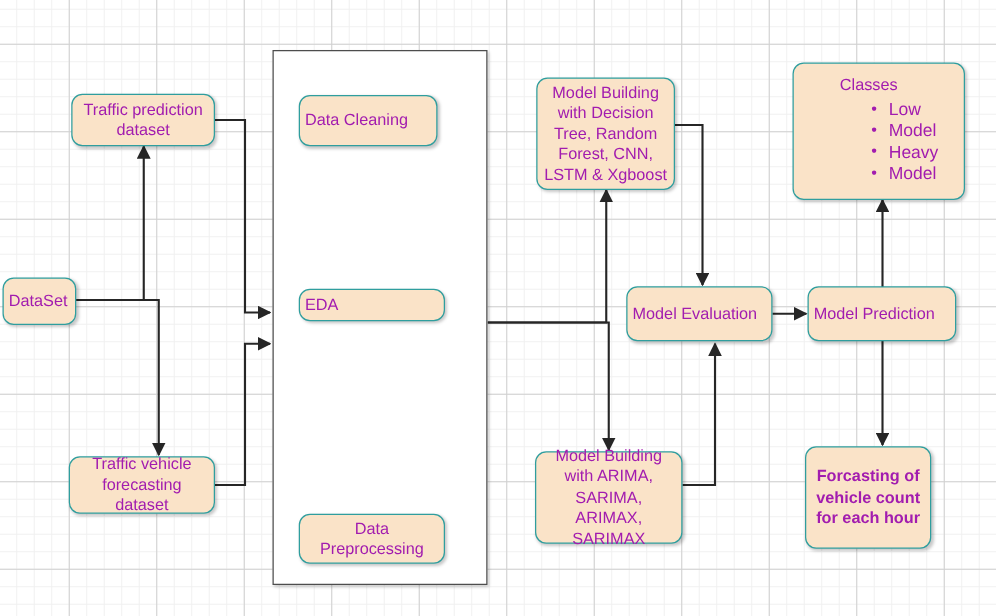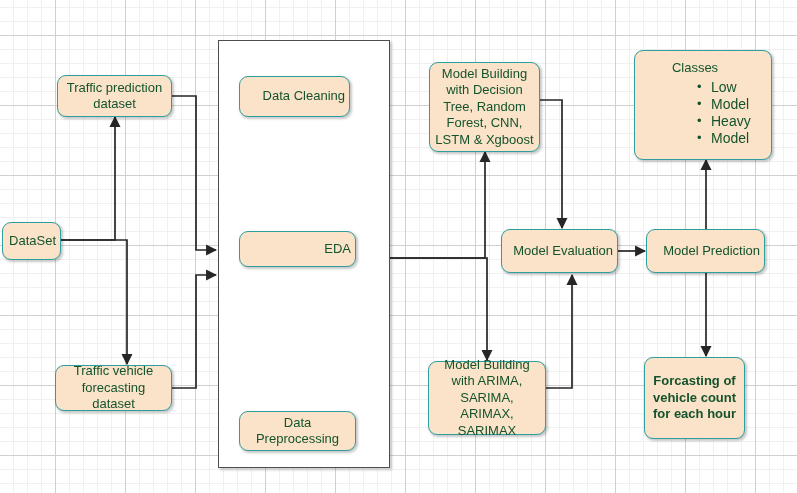--- a/index.html
+++ b/index.html
@@ -33,23 +33,23 @@
   }
   .node {
     position: absolute;
     box-sizing: border-box;
     background: #fae3c8;
     border: 1.6px solid #2f9e9e;
     border-radius: 9px;
     box-shadow: 1.5px 1.5px 2.5px rgba(0,0,0,0.22);
     display: flex;
     align-items: center;
-    justify-content: flex-end;
+    justify-content: flex-start;
     text-align: center;
-    color: #14532d;
+    color: #a21caf;
     font-size: 13px;
     line-height: 16.5px;
     padding: 2px 4px;
     z-index: 3;
   }
   .container-box {
     position: absolute;
     box-sizing: border-box;
     background: #ffffff;
     border: 1.8px solid #4d4d4d;
@@ -138,21 +138,21 @@
   </div>
 
   <div class="node" style="left:55px; top:365px; width:117px; height:46px;">
     <span>Traffic vehicle forecasting dataset</span>
   </div>
 
   <div class="node" style="left:239px; top:76px; width:111px; height:41px;">
     <span>Data Cleaning</span>
   </div>
 
-  <div class="node" style="left:239px; top:231px; width:117px; height:36px;">
+  <div class="node" style="left:239px; top:231px; width:117px; height:26px;">
     <span>EDA</span>
   </div>
 
   <div class="node" style="left:239px; top:395px; width:117px; height:40px;margin-top:16px;">
     <span>Data Preprocessing</span>
   </div>
 
   <div class="node" style="left:429px; top:62px; width:111px; height:90px;">
     <span>Model Building with Decision Tree, Random Forest, CNN, LSTM &amp; Xgboost</span>
   </div>

